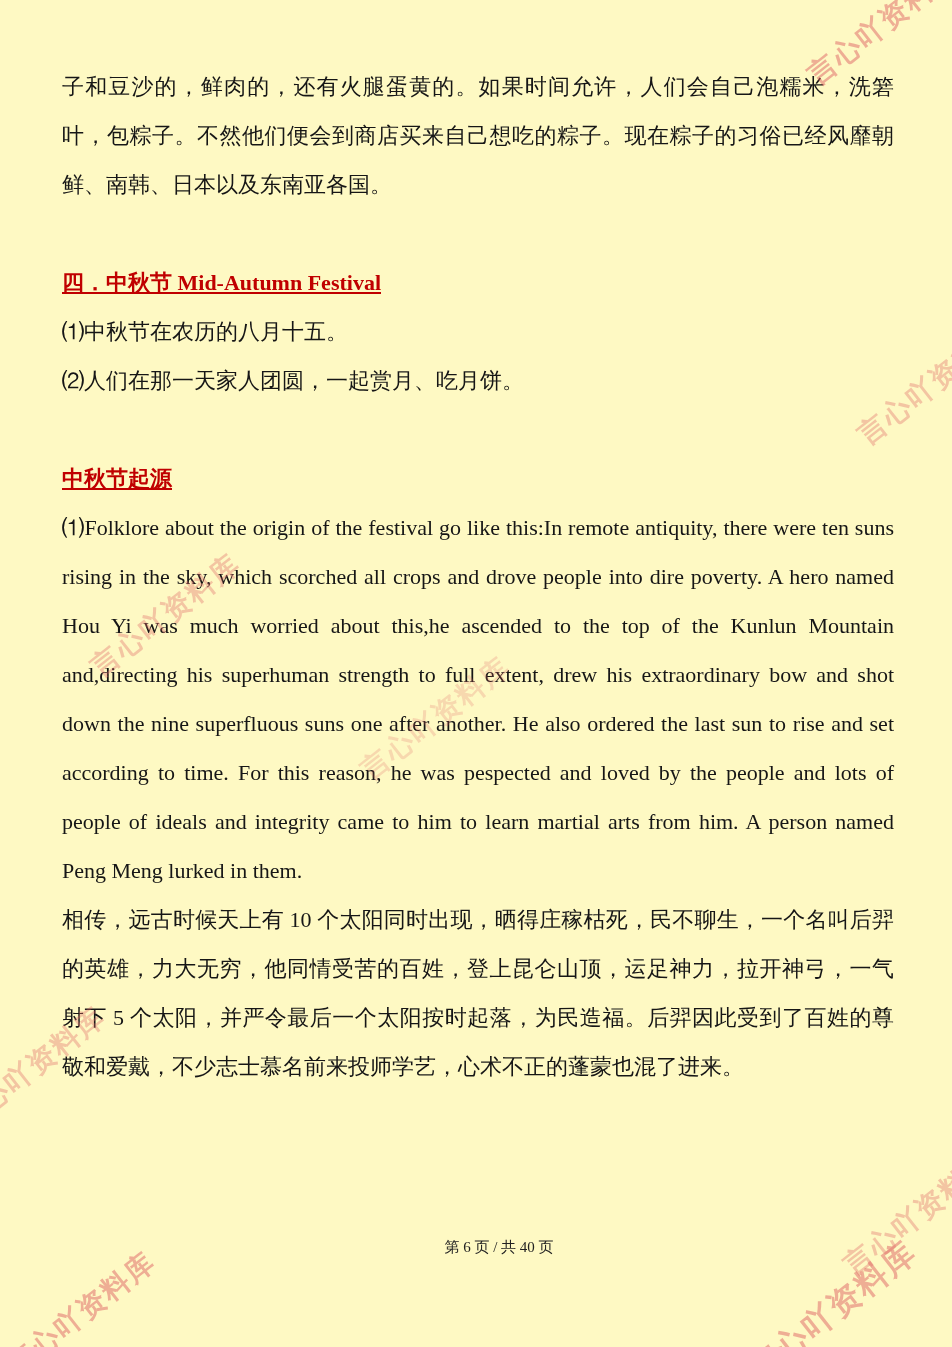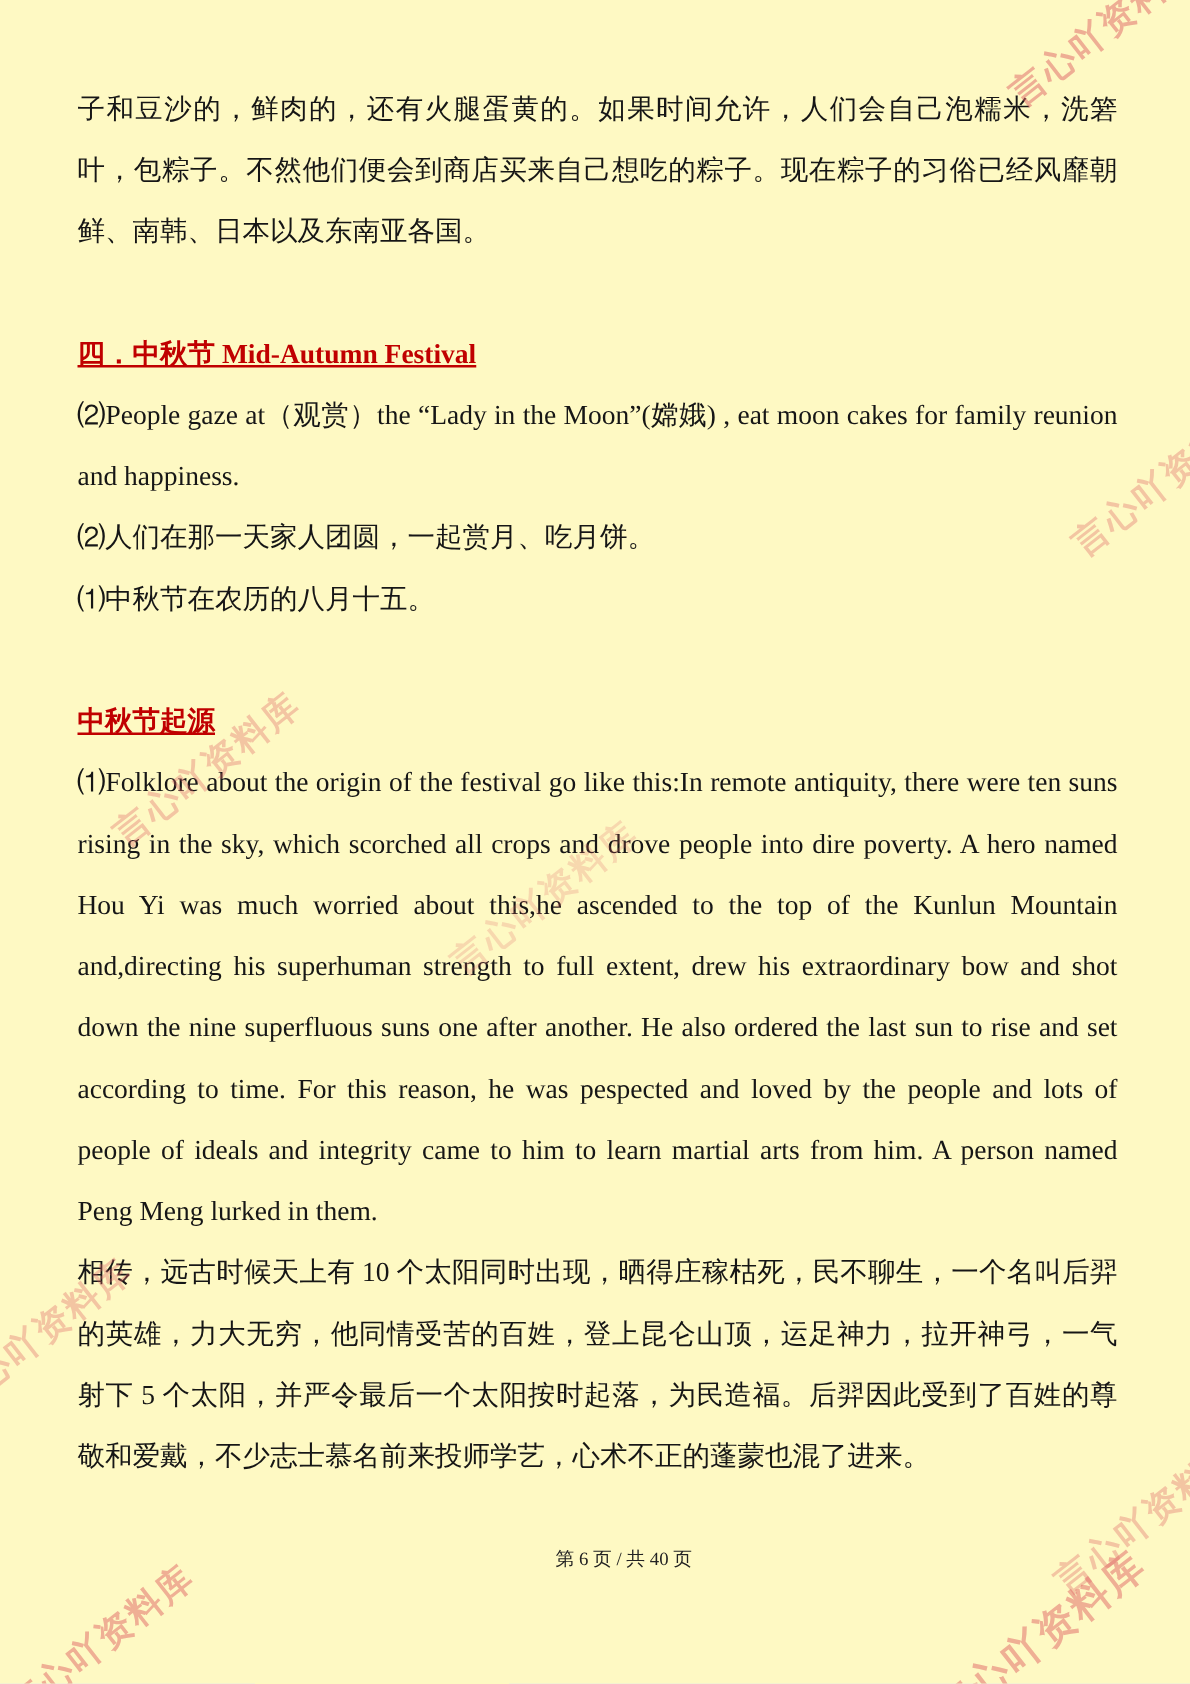--- a/index.html
+++ b/index.html
@@ -70,25 +70,24 @@
 
   <div class="content">
 
     <p class="para">子和豆沙的，鲜肉的，还有火腿蛋黄的。如果时间允许，人们会自己泡糯米，洗箬叶，包粽子。不然他们便会到商店买来自己想吃的粽子。现在粽子的习俗已经风靡朝鲜、南韩、日本以及东南亚各国。</p>
 
     <div class="blank"></div>
 
     <p class="heading">四．中秋节 Mid-Autumn Festival</p>
 
 
-    <p class="item">⑵People gaze at（观赏）the “Lady in the Moon”(嫦娥) , eat moon cakes for family reunion and happiness.</p>
+
+    <p class="item">⑴中秋节在农历的八月十五。</p>
 
     <p class="item">⑵人们在那一天家人团圆，一起赏月、吃月饼。</p>
-
-    <p class="item">⑴中秋节在农历的八月十五。</p>
 
     <div class="blank"></div>
 
     <p class="heading">中秋节起源</p>
 
     <p class="para">⑴Folklore about the origin of the festival go like this:In remote antiquity, there were ten suns rising in the sky, which scorched all crops and drove people into dire poverty. A hero named Hou Yi was much worried about this,he ascended to the top of the Kunlun Mountain and,directing his superhuman strength to full extent, drew his extraordinary bow and shot down the nine superfluous suns one after another. He also ordered the last sun to rise and set according to time. For this reason, he was pespected and loved by the people and lots of people of ideals and integrity came to him to learn martial arts from him. A person named Peng Meng lurked in them.</p>
 
     <p class="para">相传，远古时候天上有 10 个太阳同时出现，晒得庄稼枯死，民不聊生，一个名叫后羿的英雄，力大无穷，他同情受苦的百姓，登上昆仑山顶，运足神力，拉开神弓，一气射下 5 个太阳，并严令最后一个太阳按时起落，为民造福。后羿因此受到了百姓的尊敬和爱戴，不少志士慕名前来投师学艺，心术不正的蓬蒙也混了进来。</p>
 
   </div>

